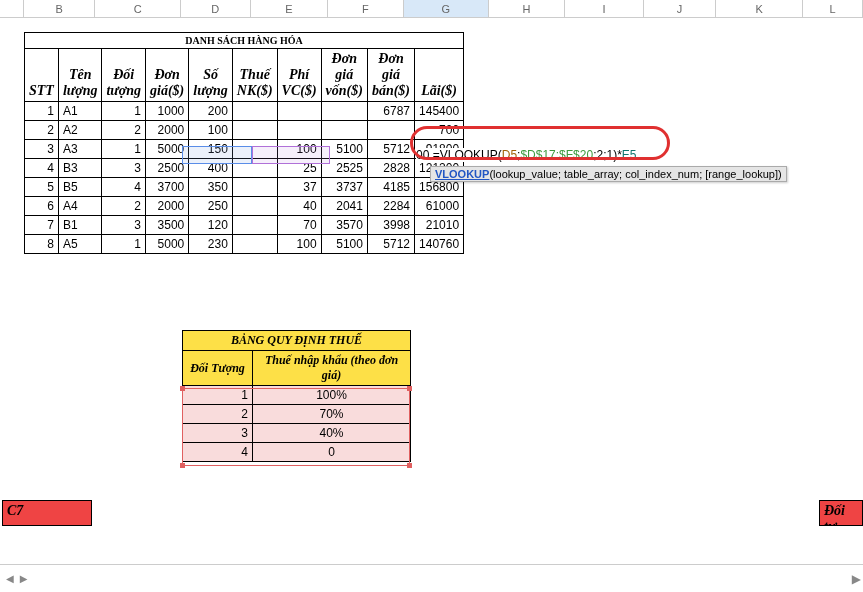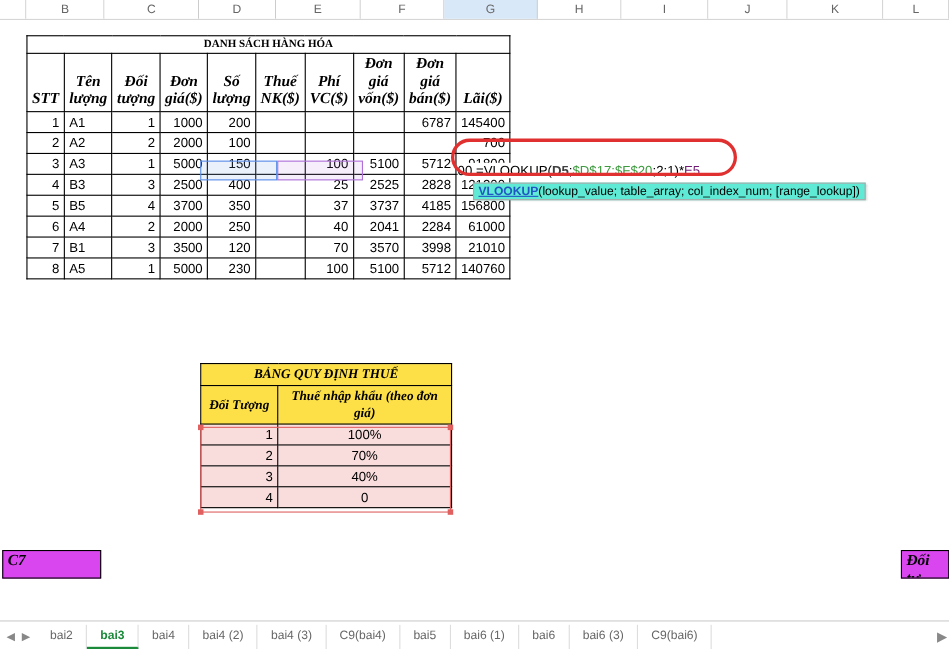--- a/index.html
+++ b/index.html
@@ -77,27 +77,27 @@
 
   
   .formula-box {
     position: absolute;
     background: #fff;
     font-family: Arial, sans-serif;
     font-size: 12px;
     color: #000;
     z-index: 5;
   }
-  .formula-box .p-blue { color: #404040; font-weight: bold; }
+  .formula-box .p-blue { color: #a16207; }
   .formula-box .p-green { color: #3e9a3e; }
-  .formula-box .p-purple { color: #701a75; }
+  .formula-box .p-purple { color: #0f766e; }
 
   .tooltip {
     position: absolute;
-    background: #5eead4;
+    background: #e5e5e5;
     border: 1px solid #aaa;
     font-size: 11px;
     padding: 1px 4px;
     z-index: 6;
     box-shadow: 1px 1px 2px rgba(0,0,0,.2);
   }
   .tooltip .fn { color: #2156c4; text-decoration: underline; font-weight: bold; }
 
   
   .oval {
@@ -132,21 +132,21 @@
     text-align: center;
     background: #fde047;
   }
   .lookup td { text-align: center; }
   .lookup td.r { text-align: right; }
   .lookup .shade td { background: #f9dcdc; }
 
   
   .cyan {
     position: absolute;
-    background: #d946ef;
+    background: #ef4444;
     border: 1px solid #000;
     padding: 2px 4px;
     font-family: "Times New Roman", serif;
     font-style: italic;
     font-weight: bold;
     font-size: 14px;
   }
 
   
   .tabs {
@@ -391,27 +391,14 @@
   <div class="cyan" style="top:500px; left:2px; width:90px; height:26px;">C7</div>
   <div class="cyan" style="top:500px; right:0; width:44px; height:26px; overflow:hidden;">Đối tư</div>
 
 </div>
 
 <div class="tabs">
   <div class="tab-nav">
     <span>◀</span>
     <span>▶</span>
   </div>
-  <div id="tabs-ct" style="display:flex;">
-      <div class="tab">bai2</div>
-      <div class="tab active">bai3</div>
-      <div class="tab">bai4</div>
-      <div class="tab">bai4 (2)</div>
-      <div class="tab">bai4 (3)</div>
-      <div class="tab">C9(bai4)</div>
-      <div class="tab">bai5</div>
-      <div class="tab">bai6 (1)</div>
-      <div class="tab">bai6</div>
-      <div class="tab">bai6 (3)</div>
-      <div class="tab">C9(bai6)</div>
-    </div>
   <div class="arrow-right">▶</div>
 </div>
 
 </body></html>

